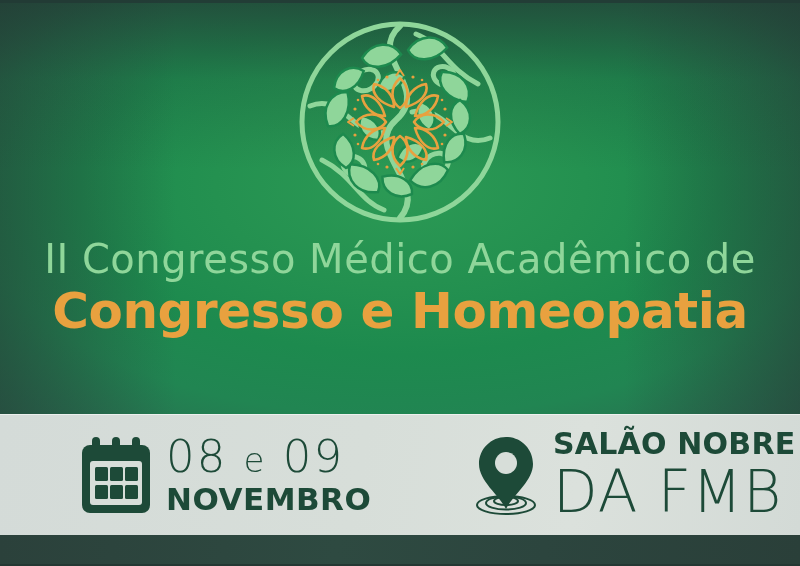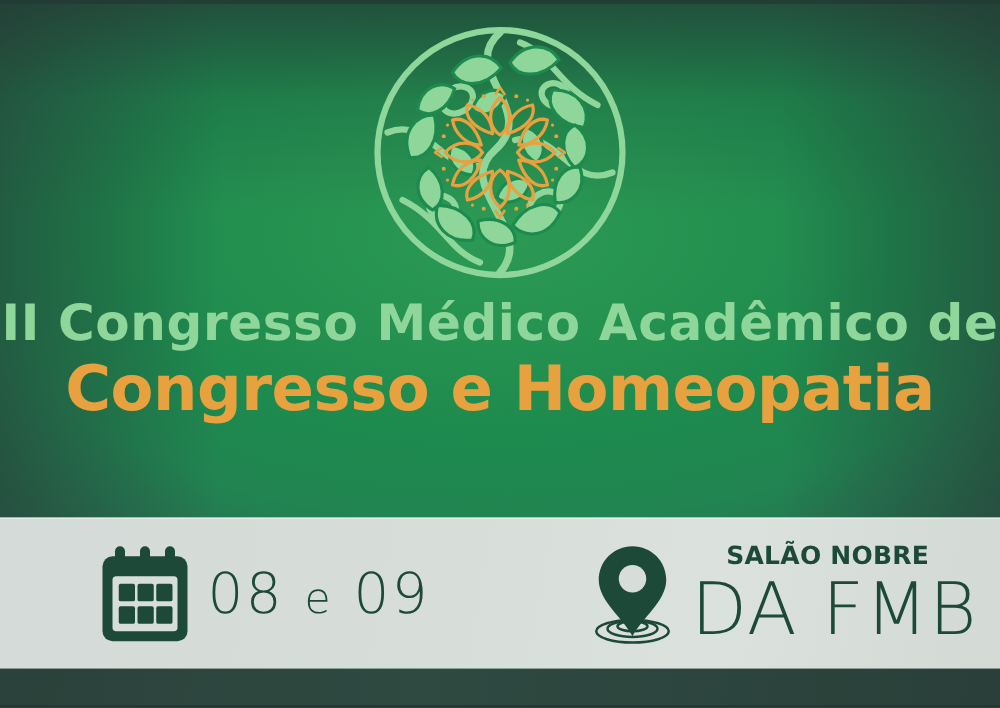--- a/index.html
+++ b/index.html
@@ -62,21 +62,21 @@
   .headline {
     position: absolute;
     left: 0; right: 0;
     top: 238px;
     text-align: center;
   }
   .line-1 {
     font-family: "DejaVu Sans", sans-serif;
     font-size: 40px;
     line-height: 1.08;
-    font-weight: 700;
+    font-weight: 400;
     letter-spacing: 0.5px;
     color: #8fd69a;
     white-space: nowrap;
   }
   .line-2 {
     font-family: "DejaVu Sans", sans-serif;
     font-size: 50px;
     line-height: 1.12;
     font-weight: bold;
     letter-spacing: -0.4px;
@@ -124,21 +124,21 @@
     font-family: "DejaVu Sans", sans-serif;
     font-weight: bold;
     color: #1d4a38;
     white-space: nowrap;
   }
 
   .date-top   { font-size: 45px; letter-spacing: 2px; }
   .date-top .sep { font-size: 34px; }
   .date-bottom{ font-size: 31px; letter-spacing: 0.5px; margin-top: 5px; }
 
-  .venue-top   { font-size: 20px; letter-spacing: 0.2px; margin-left: 28px; }
+  .venue-top   { font-size: 30px; letter-spacing: 0.2px; }
   .venue-bottom{ font-size: 58px; letter-spacing: 1px; margin-top: 4px; }
 
   
   .footer-strip {
     position: absolute;
     left: 0; right: 0;
     top: 535px;
     height: 31px;
     background: linear-gradient(95deg, #2b413b 0%, #2e4a41 42%, #2c453e 68%, #2a3f39 100%);
   }
@@ -271,20 +271,21 @@
             <rect x="45" y="50" width="13" height="14" rx="1.5"></rect>
           </g>
         </svg>
       </div>
       <div class="txt-block">
         <div class="big-thin date-top">
           <span>08</span>
           <span class="sep">e</span>
           <span>09</span>
         </div>
+        <div class="bold-cap date-bottom">NOVEMBRO</div>
       </div>
     </div>
 
     <div class="info-half right">
       <div class="icon-box">
         <svg width="66" height="84" viewBox="0 0 66 84" aria-hidden="true">
           <g fill="none" stroke="#1d4a38" stroke-width="2">
             <ellipse cx="33" cy="72" rx="29" ry="9"></ellipse>
             <ellipse cx="33" cy="70" rx="20" ry="6.5"></ellipse>
             <ellipse cx="33" cy="68" rx="12" ry="4"></ellipse>

